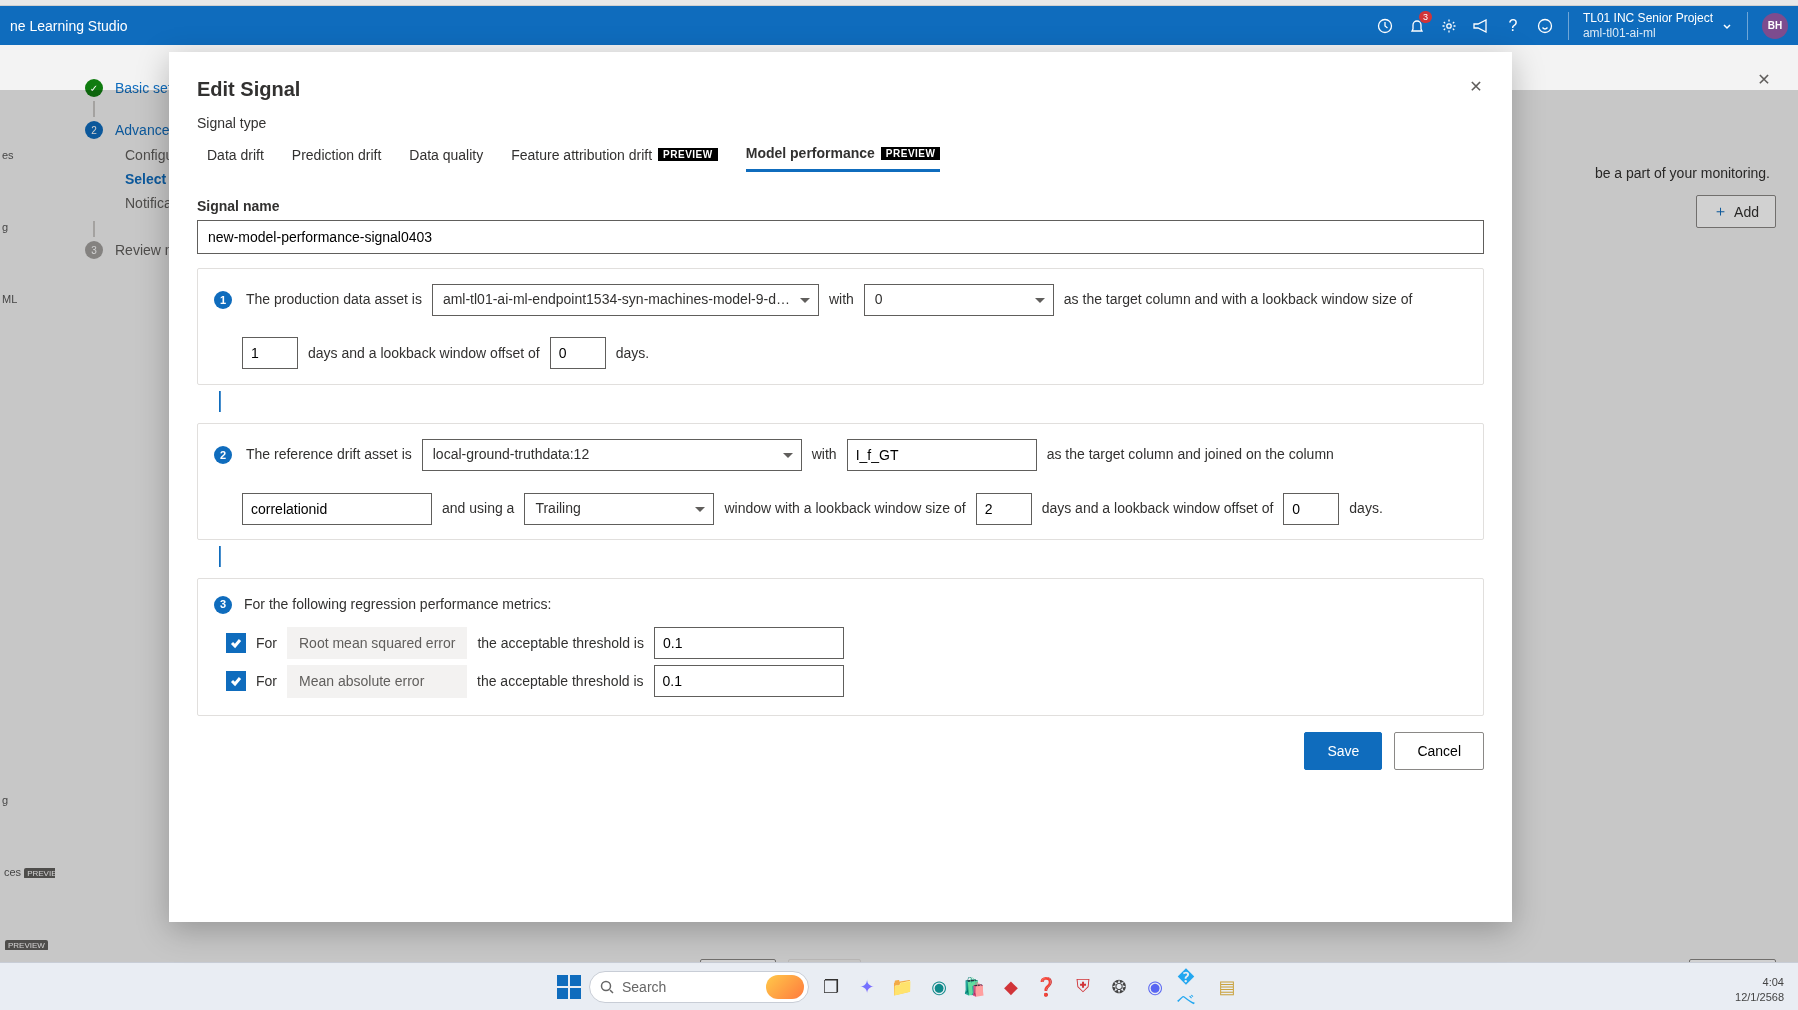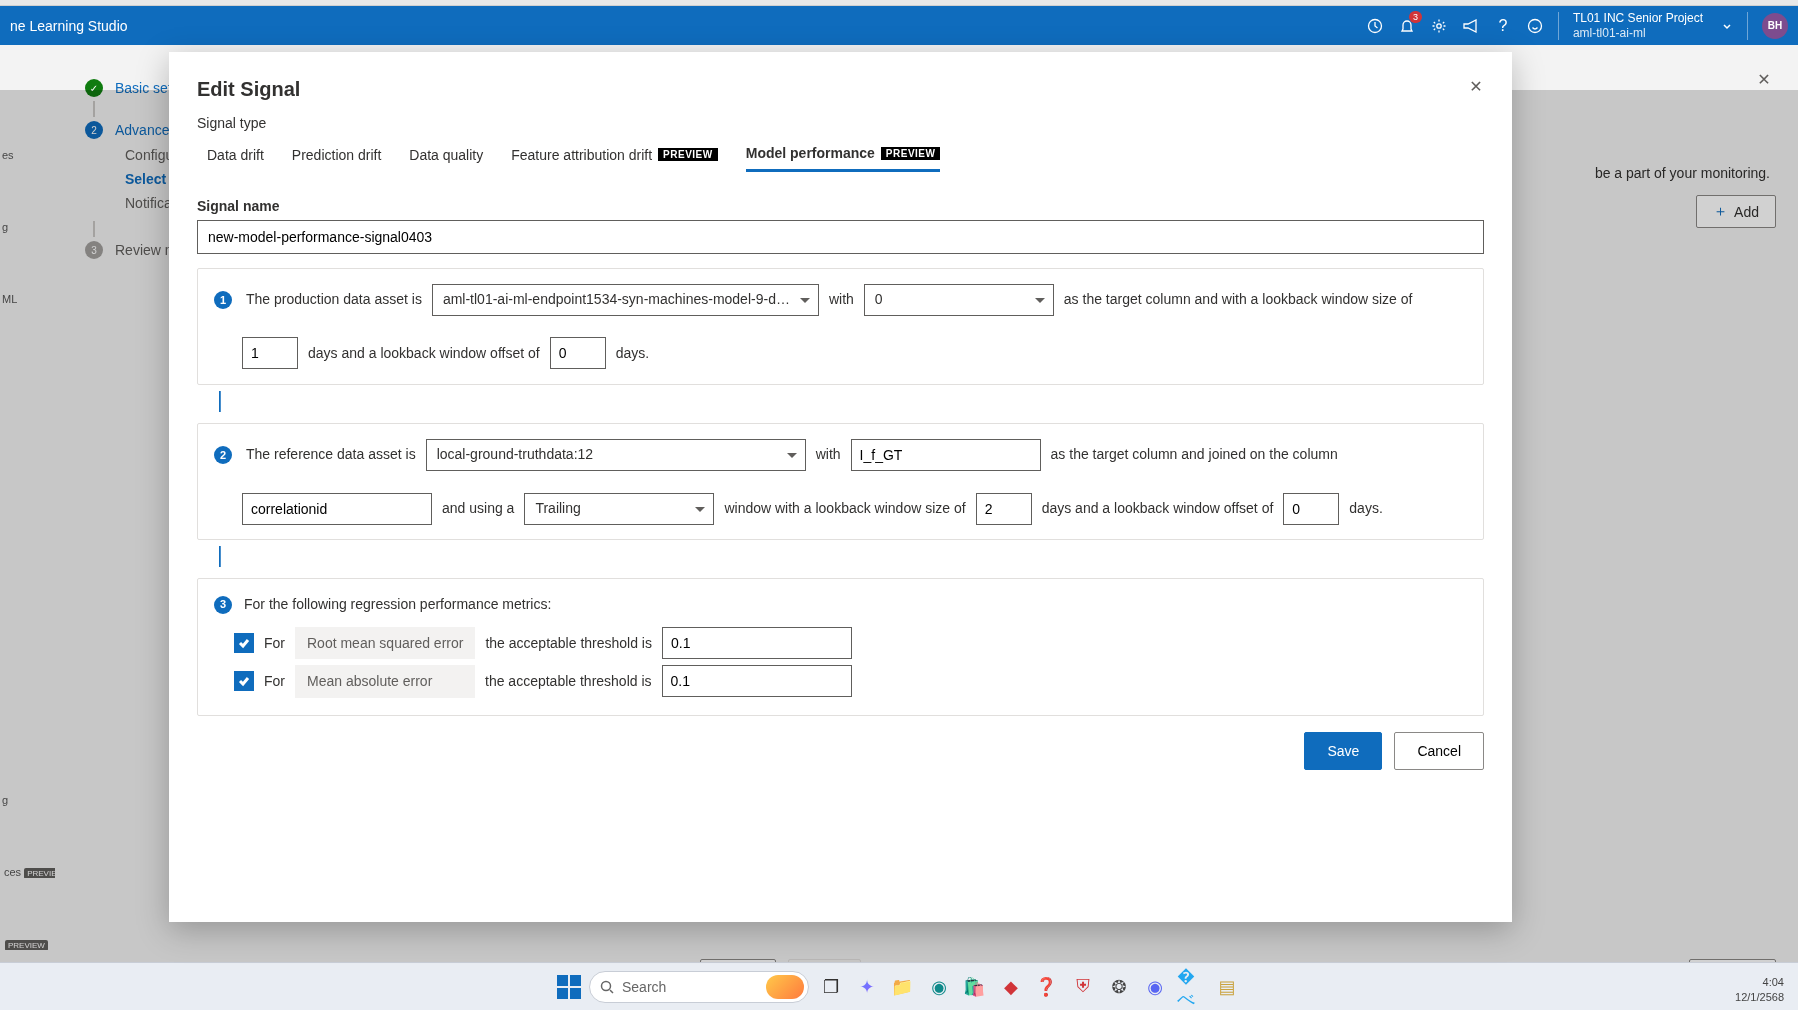--- a/index.html
+++ b/index.html
@@ -8,21 +8,21 @@
 
 .browser-chrome{height:6px;background:#e8e8e8;border-bottom:1px solid #d0d0d0}
 
 .top-bar{height:39px;background:#0f6cbd;display:flex;align-items:center;color:#fff;padding:0 10px}
 .top-bar .title{font-size:14px}
 .top-bar .right{margin-left:auto;display:flex;align-items:center;gap:14px}
 .top-bar .icon{width:18px;height:18px;display:flex;align-items:center;justify-content:center;cursor:pointer}
 .top-bar .bell{position:relative}
 .top-bar .bell .badge{position:absolute;top:-6px;right:-6px;background:#d13438;color:#fff;border-radius:8px;font-size:9px;padding:0 4px;line-height:12px;min-width:12px;text-align:center}
 .top-bar .divider{width:1px;height:28px;background:rgba(255,255,255,.4)}
-.top-bar .account{display:flex;align-items:center;gap:18px;cursor:pointer}
+.top-bar .account{display:flex;align-items:center;gap:8px;cursor:pointer}
 .top-bar .account .lines{display:flex;flex-direction:column;line-height:1.2;font-size:12px}
 .top-bar .avatar{width:26px;height:26px;border-radius:50%;background:#7d4c8e;display:flex;align-items:center;justify-content:center;font-size:10px;font-weight:600}
 
 .scrim{position:absolute;left:0;top:45px;right:0;bottom:0;background:rgba(0,0,0,.18)}
 
 .content-area{position:relative;height:calc(100% - 45px);display:flex}
 .nav-col{width:55px;background:#f3f3f3;padding-top:44px;font-size:11px;color:#555;display:flex;flex-direction:column;gap:60px}
 .nav-col span{padding-left:2px;white-space:nowrap;overflow:hidden}
 .nav-col .prev-tag{background:#605e5c;color:#fff;font-size:8px;padding:1px 3px;border-radius:2px;margin-left:3px}
 
@@ -62,21 +62,21 @@
 
 .sentence-card{border:1px solid #e1dfdd;border-radius:2px;padding:14px 16px;margin-top:14px;display:flex;flex-wrap:wrap;align-items:center;gap:10px;line-height:2.4}
 .card-num{width:18px;height:18px;border-radius:50%;background:#0f6cbd;color:#fff;font-size:11px;display:inline-flex;align-items:center;justify-content:center;font-weight:600;margin-right:4px}
 .sel{border:1px solid #605e5c;height:32px;padding:0 28px 0 10px;font-size:14px;background:#fff;position:relative;display:inline-flex;align-items:center;cursor:pointer;min-width:60px}
 .sel::after{content:"";position:absolute;right:8px;top:13px;border-left:5px solid transparent;border-right:5px solid transparent;border-top:5px solid #605e5c}
 .num-input{border:1px solid #605e5c;height:32px;width:56px;padding:0 8px;font-size:14px}
 .txt-input{border:1px solid #605e5c;height:32px;padding:9px 8px;font-size:14px}
 
 .connector{color:#0f6cbd;font-size:22px;margin:2px 0 -4px 20px}
 
-.metric-row{display:flex;align-items:center;gap:10px;margin-left:20px;padding:3px 0}
+.metric-row{display:flex;align-items:center;gap:10px;margin-left:12px;padding:3px 0}
 .chk{width:20px;height:20px;background:#0f6cbd;display:flex;align-items:center;justify-content:center;cursor:pointer}
 .chk svg{stroke:#fff;stroke-width:3}
 .metric-name{background:#f3f2f1;padding:5px 12px;min-width:180px;display:inline-block;color:#605e5c}
 
 .modal-footer{position:absolute;right:28px;top:680px;display:flex;gap:12px}
 .btn{padding:10px 22px;border-radius:2px;font-size:14px;cursor:pointer}
 .btn.primary{background:#0f6cbd;color:#fff;border:1px solid #0f6cbd}
 .btn.secondary{background:#fff;border:1px solid #8a8886}
 
 .taskbar{position:absolute;bottom:0;left:0;right:0;height:48px;background:#e9edf3;display:flex;align-items:center;border-top:1px solid #c8cdd6}
@@ -228,21 +228,21 @@
     <input class="num-input" value="1" style="">
     <span>days and a lookback window offset of</span>
     <input class="num-input" value="0" style="">
     <span>days.</span>
   </div>
   <div class="connector">|</div>
 
   
   <div class="sentence-card">
     <span class="card-num">2</span>
-    <span>The reference data asset is</span>
+    <span>The reference drift asset is</span>
     <span class="sel" style="min-width:380px">
         <span>local-ground-truthdata:12</span>
       </span>
     <span>with</span>
     <input class="txt-input" style="width: 190px;" value="I_f_GT">
     <span>as the target column and joined on the column</span>
     <div style="flex-basis:100%;height:0"></div>
     <span style="width:18px"></span>
     <input class="txt-input" style="width: 190px;" value="correlationid">
     <span>and using a</span>

